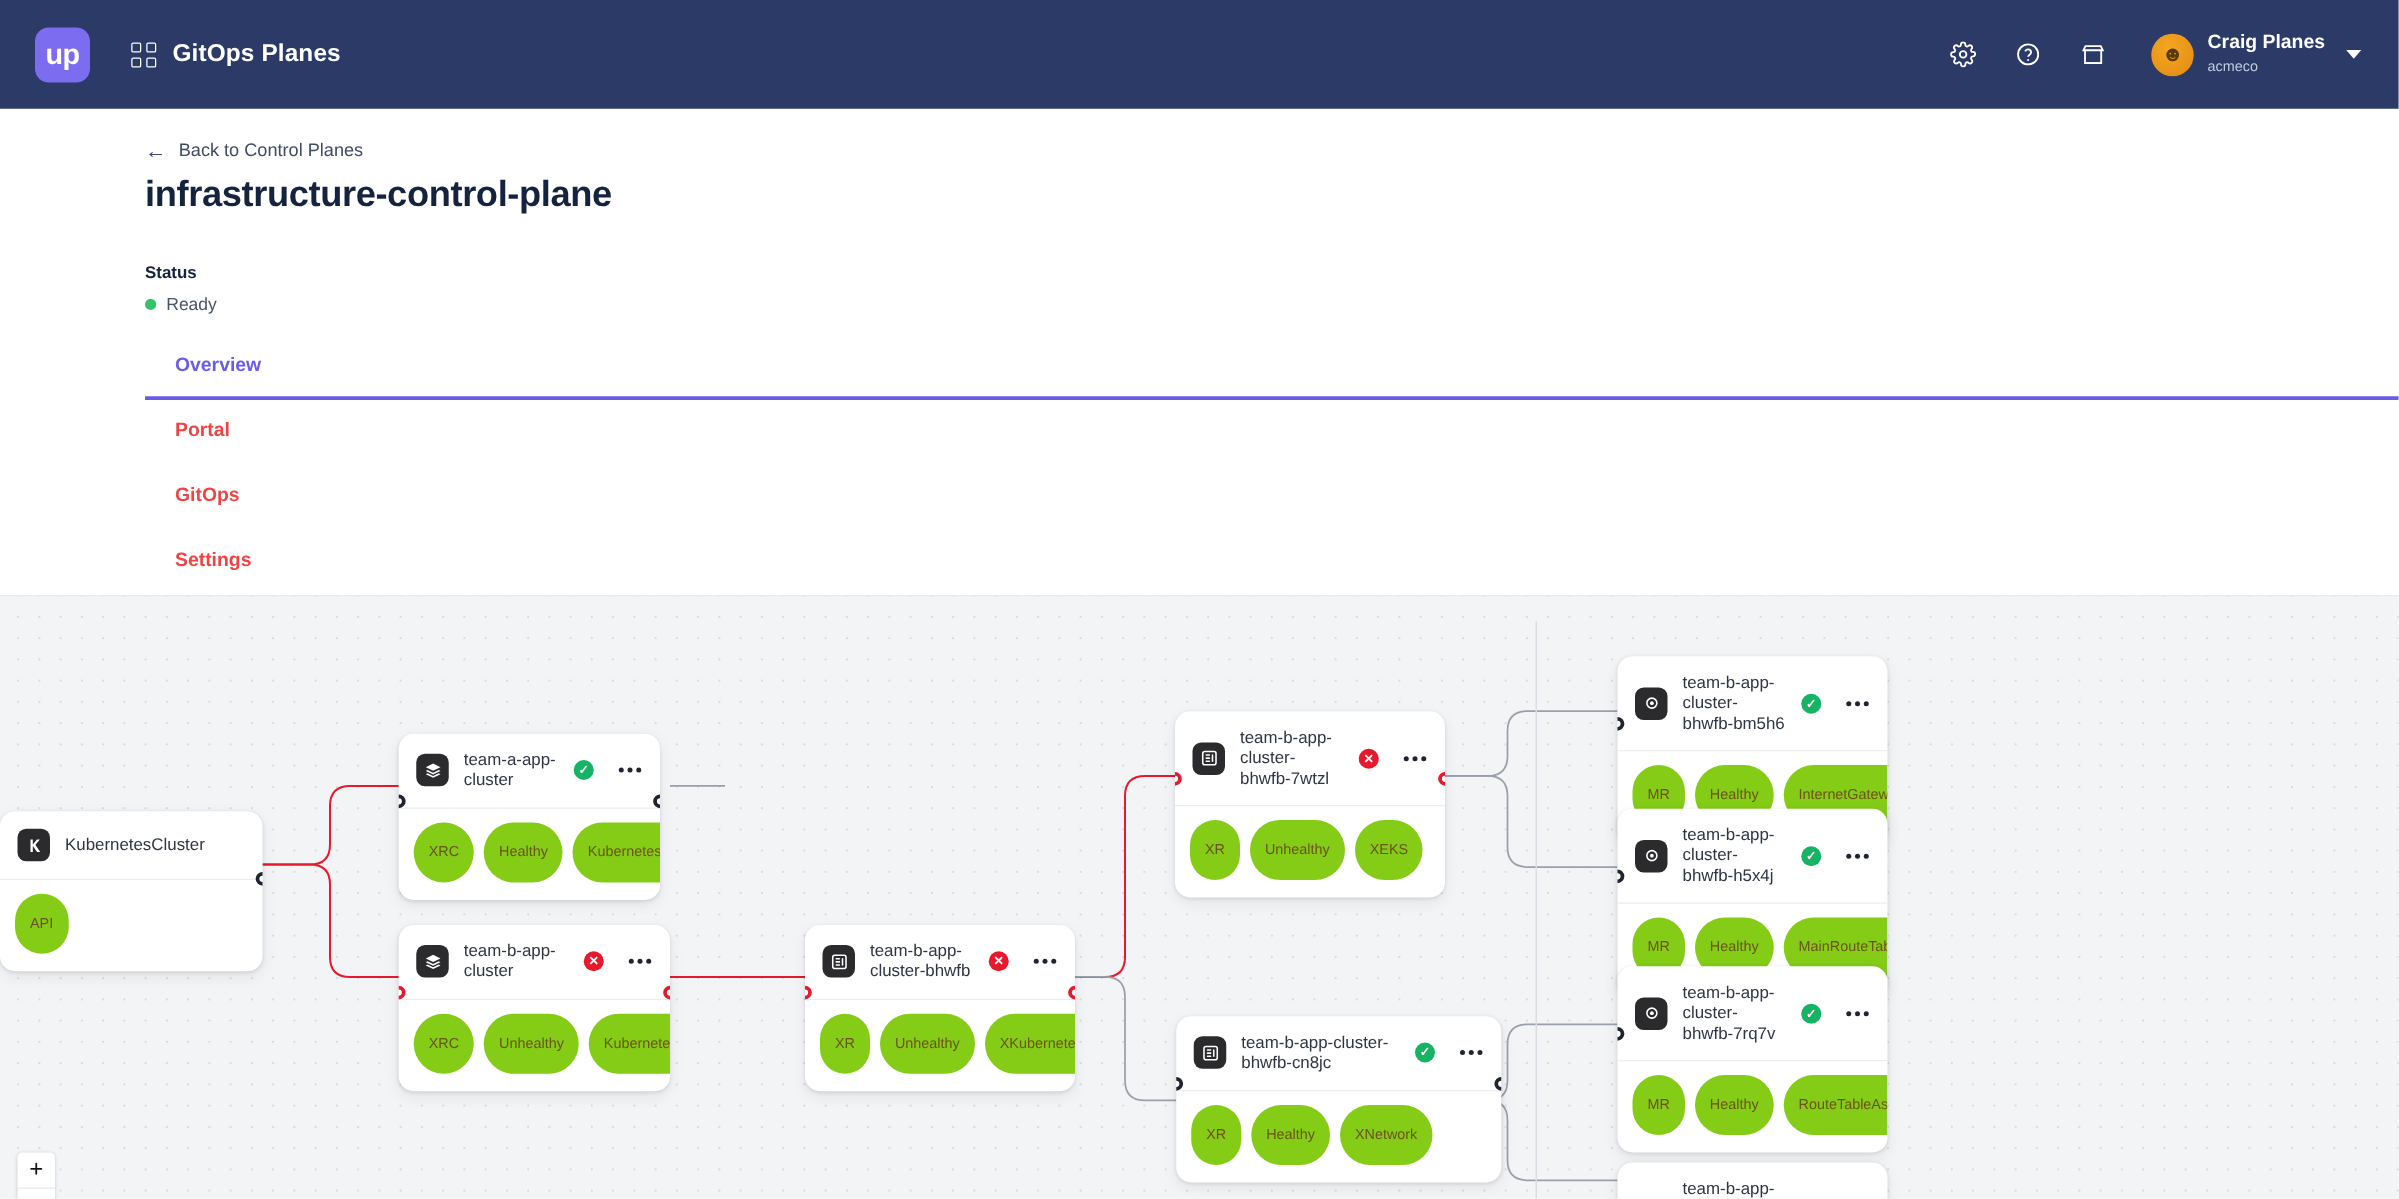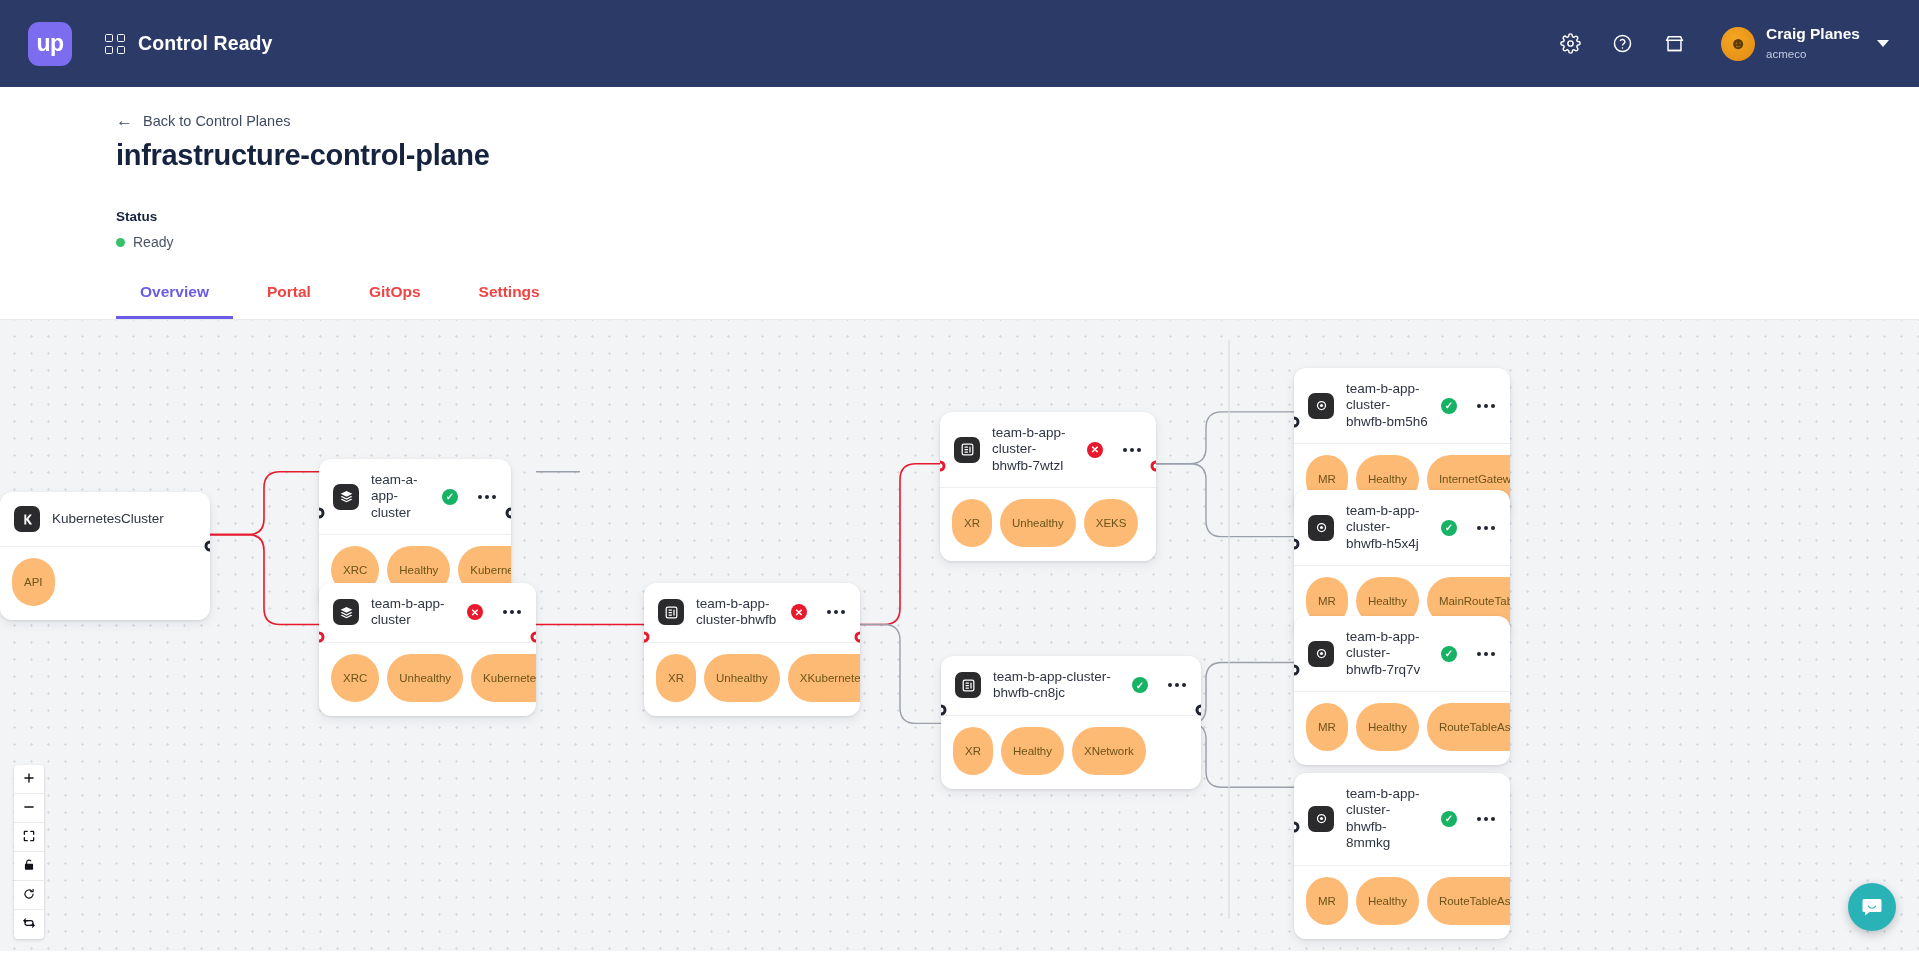--- a/index.html
+++ b/index.html
@@ -56,21 +56,21 @@
   }
   .back-arrow { font-size: 17px; line-height: 1; }
   .page-title { font-size: 29px; font-weight: 700; color: #16233f; margin-top: 9px; letter-spacing: -.3px; }
   .meta-row { display: flex; align-items: flex-start; margin-top: 37px; }
   .meta-col { padding-right: 28px; }
   .meta-col.sep { border-left: 1px solid #dfe3ea; padding-left: 28px; }
   .meta-label { font-size: 13.5px; font-weight: 700; color: #16233f; }
   .meta-value { font-size: 14px; color: #4b5565; margin-top: 10px; display: flex; align-items: center; gap: 8px; }
   .dot-green { width: 9px; height: 9px; border-radius: 50%; background: #35c26a; display: inline-block; }
   .cfg-row { display: flex; gap: 14px; }
-  .tabs { display: flex; gap: 10px; margin: 27px 0 0 0; padding-left: 116px; background: #fff; }
+  .tabs { display: flex; gap: 10px; margin: 27px 0 0 0; padding-left: 116px; background: #fff; flex-direction: column; }
   .tab {
     font-size: 15.5px; font-weight: 700; color: #ef4444;
     padding: 6px 24px 15px 24px; cursor: pointer; border-bottom: 3px solid transparent;
   }
   .tab.active { color: #6b5ce7; border-bottom-color: #6b5ce7; }
 
   
   .canvas {
     position: relative;
     height: 632px;
@@ -103,21 +103,21 @@
     color: #ffffff;
   }
   .node-title { font-size: 13.5px; color: #2f3542; flex: 1; line-height: 1.22; word-break: break-word; }
   .status-badge { width: 16px; height: 16px; border-radius: 50%; display: flex; align-items: center; justify-content: center; color: #fff; font-size: 10px; font-weight: 700; flex: 0 0 16px; }
   .status-ok { background: #16b364; }
   .status-err { background: #e8192c; }
   .kebab { display: flex; gap: 3px; padding: 4px 2px 4px 8px; cursor: pointer; }
   .kebab i { width: 4px; height: 4px; border-radius: 50%; background: #1f2430; display: block; }
   .node-body { border-top: 1px solid #edeef1; padding: 11px 12px 14px 12px; display: flex; gap: 8px; overflow: hidden; }
   .pill {
-    background: #fdba74; color: #6c5418;
+    background: #84cc16; color: #6c5418;
     border-radius: 999px; padding: 18px 12px;
     font-size: 11.5px; white-space: nowrap; flex: 0 0 auto;
   }
   .handle {
     position: absolute; width: 11px; height: 11px; border-radius: 50%;
     background: #ffffff; border: 3px solid #1f2430; top: 50%; transform: translate(-50%,-50%);
     z-index: 6;
   }
   .handle.err { border-color: #e8192c; }
   .handle.left { left: 0; }
@@ -148,21 +148,21 @@
 
 <div class="topbar">
   <div class="logo-box">up</div>
   <div class="nav-section">
     <span class="grid-icon">
         <i></i>
         <i></i>
         <i></i>
         <i></i>
       </span>
-    <span class="nav-title">Control Ready</span>
+    <span class="nav-title">GitOps Planes</span>
   </div>
   <div class="topbar-right">
     <span class="icon-btn">
       <svg width="21" height="21" viewBox="0 0 24 24" fill="none" stroke="currentColor" stroke-width="1.7">
           <circle cx="12" cy="12" r="3"></circle>
           <path d="M19.4 15a1.65 1.65 0 0 0 .33 1.82l.06.06a2 2 0 1 1-2.83 2.83l-.06-.06a1.65 1.65 0 0 0-1.82-.33 1.65 1.65 0 0 0-1 1.51V21a2 2 0 1 1-4 0v-.09A1.65 1.65 0 0 0 9 19.4a1.65 1.65 0 0 0-1.82.33l-.06.06a2 2 0 1 1-2.83-2.83l.06-.06A1.65 1.65 0 0 0 4.6 15a1.65 1.65 0 0 0-1.51-1H3a2 2 0 1 1 0-4h.09A1.65 1.65 0 0 0 4.6 9a1.65 1.65 0 0 0-.33-1.82l-.06-.06a2 2 0 1 1 2.83-2.83l.06.06A1.65 1.65 0 0 0 9 4.6a1.65 1.65 0 0 0 1-1.51V3a2 2 0 1 1 4 0v.09a1.65 1.65 0 0 0 1 1.51 1.65 1.65 0 0 0 1.82-.33l.06-.06a2 2 0 1 1 2.83 2.83l-.06.06A1.65 1.65 0 0 0 19.4 9c.14.33.39.6.71.77H21a2 2 0 1 1 0 4h-.09a1.65 1.65 0 0 0-1.51 1z"></path>
         </svg>
     </span>
     <span class="icon-btn">
       <svg width="21" height="21" viewBox="0 0 24 24" fill="none" stroke="currentColor" stroke-width="1.7">
@@ -245,21 +245,21 @@
               <path d="M7 4h3v6.6L15.3 4H19l-5.6 7L19.4 20h-3.9L10 12.6V20H7z"></path>
             </svg>
           </span>
           <span class="node-title">KubernetesCluster</span>
         </div>
         <div class="node-body">
           <span class="pill">API</span>
         </div>
         <span class="handle right" style="top: 54px;"></span>
       </div>
-      <div class="node" style="left: 319px; top: 110px; width: 192px; min-height: 85px; margin-top: 29px;">
+      <div class="node" style="left: 319px; top: 110px; width: 209px; min-height: 85px;">
         <div class="node-head">
           <span class="node-icon">
             <svg width="15" height="15" viewBox="0 0 24 24" fill="#ffffff">
               <path d="M12 3 2.6 7.6 12 12.2l9.4-4.6z"></path>
               <path d="M2.6 12.4 12 17l9.4-4.6-2.2-1.1L12 14.8 4.8 11.3z"></path>
               <path d="M2.6 16.6 12 21.2l9.4-4.6-2.2-1.1L12 19l-7.2-3.5z"></path>
             </svg>
           </span>
           <span class="node-title">team-a-app-cluster</span>
           <span class="status-badge status-ok">✓</span>

